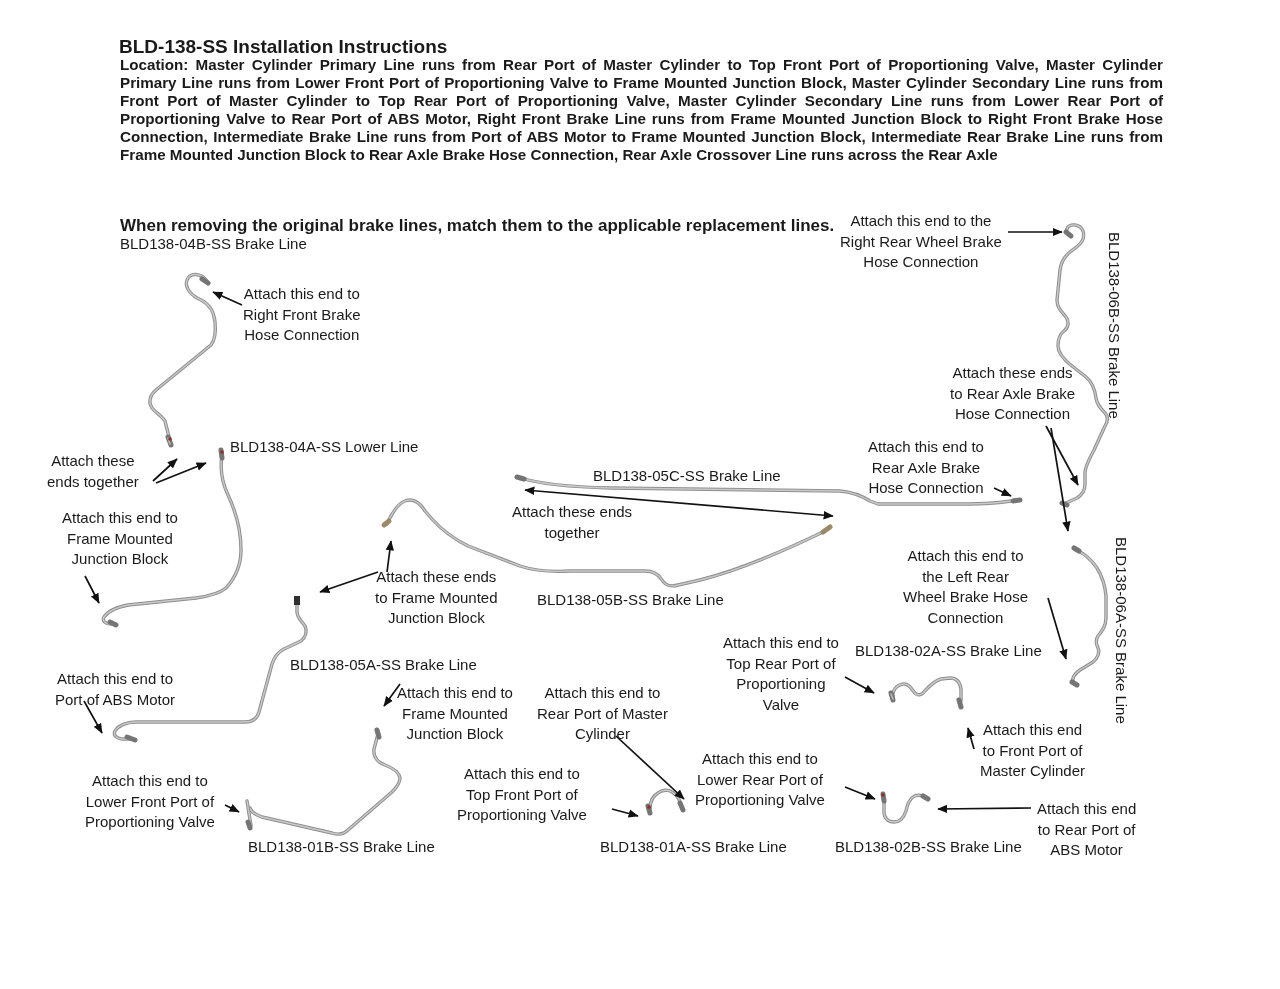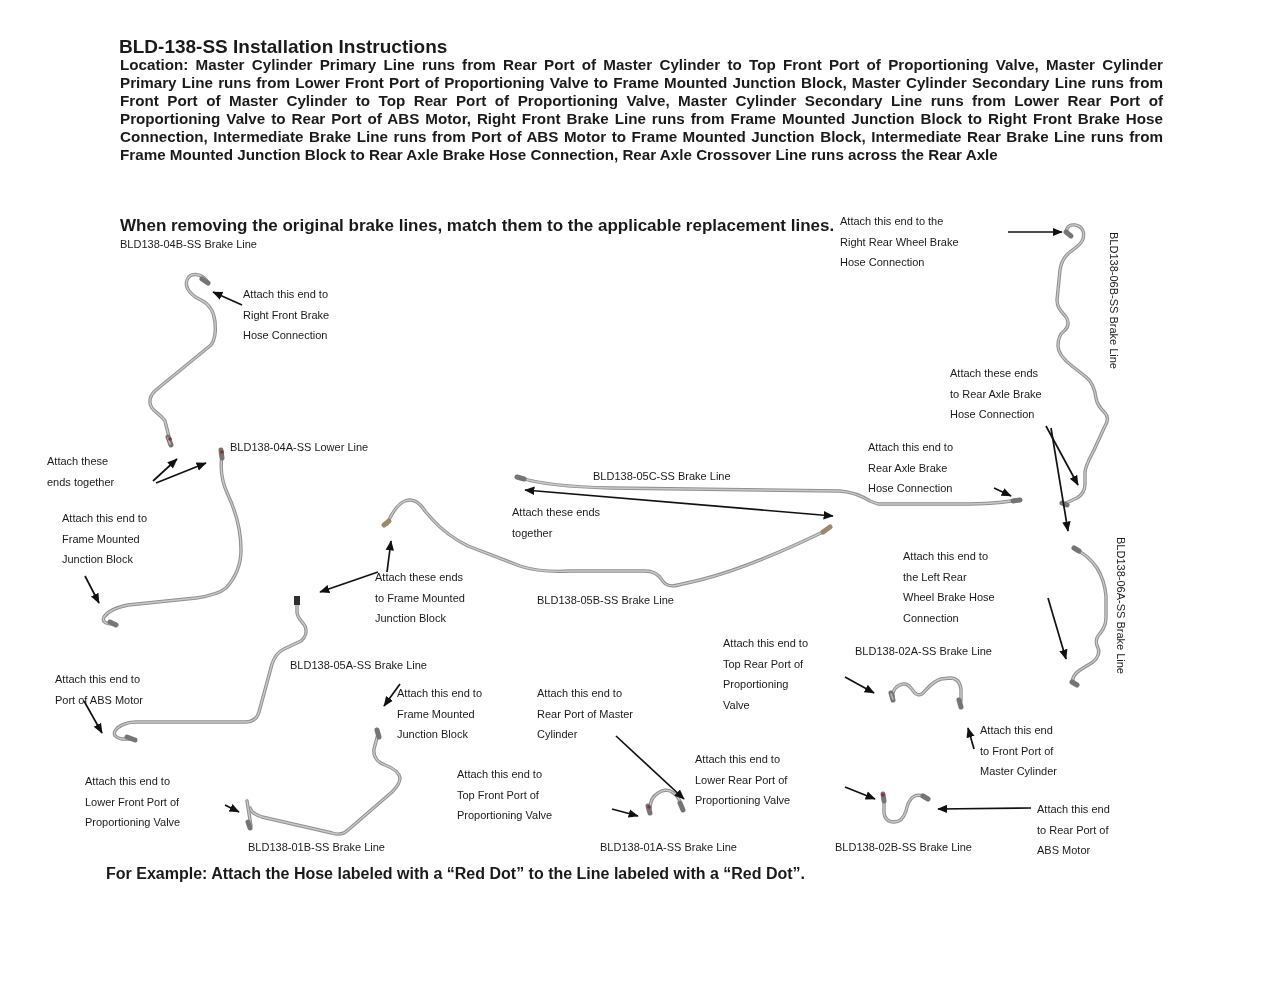--- a/index.html
+++ b/index.html
@@ -15,21 +15,21 @@
     position:absolute;left:120px;top:56px;width:1043px;
     font-size:15.2px;font-weight:bold;line-height:18px;text-align:justify;
   }
   .instruction{
     position:absolute;left:120px;top:216px;font-size:17px;font-weight:bold;white-space:nowrap;
   }
   .footer-note{
     position:absolute;left:106px;top:862px;font-size:16px;font-weight:bold;line-height:24px;
   }
   .lbl,.plabel{
-    position:absolute;font-size:11px;line-height:20.5px;white-space:pre-line;color:#1a1a1a;
+    position:absolute;font-size:15px;line-height:20.5px;white-space:pre-line;color:#1a1a1a;text-align:center;
   }
   .plabel{white-space:nowrap;}
   .vert{
     writing-mode:vertical-rl;white-space:nowrap;
   }
   svg.diagram{position:absolute;left:0;top:0;}
   .tube-base{fill:none;stroke:#8f8f8f;stroke-width:3.4;stroke-linecap:round;stroke-linejoin:round;}
   .tube-hi{fill:none;stroke:#c9c9c9;stroke-width:1.4;stroke-linecap:round;stroke-linejoin:round;}
   .fit{stroke:#757575;stroke-width:5;stroke-linecap:round;}
   .fit-hi{stroke:#b9b9b9;stroke-width:1.6;stroke-linecap:round;}
@@ -207,14 +207,13 @@
 Top Front Port of
 Proportioning Valve</div>
 <div class="lbl" style="left:85px;top:771px">Attach this end to
 Lower Front Port of
 Proportioning Valve</div>
 <div class="lbl" style="left:1037px;top:799px">Attach this end
 to Rear Port of
 ABS Motor</div>
 
 <div class="footer-note">
-  <div>For Example: Attach the Hose labeled with a “Red Dot” to the Line labeled with a “Red Dot”.</div>
 </div>
 
 </body></html>

